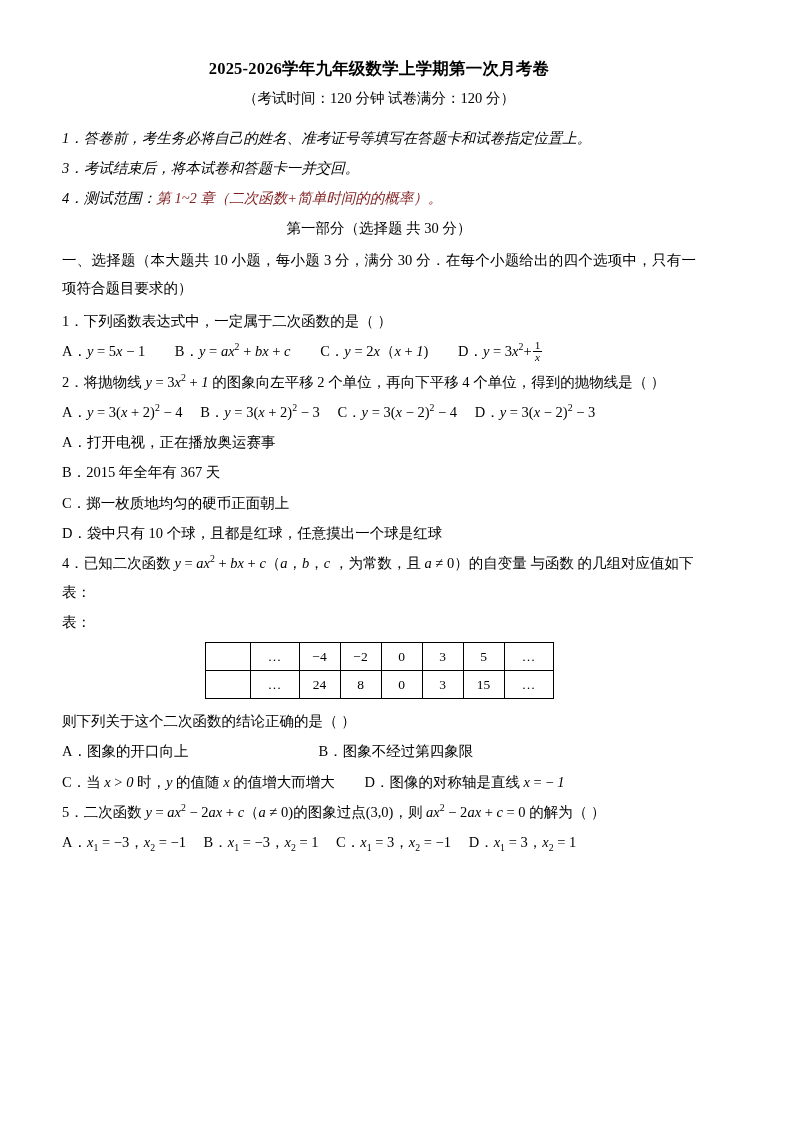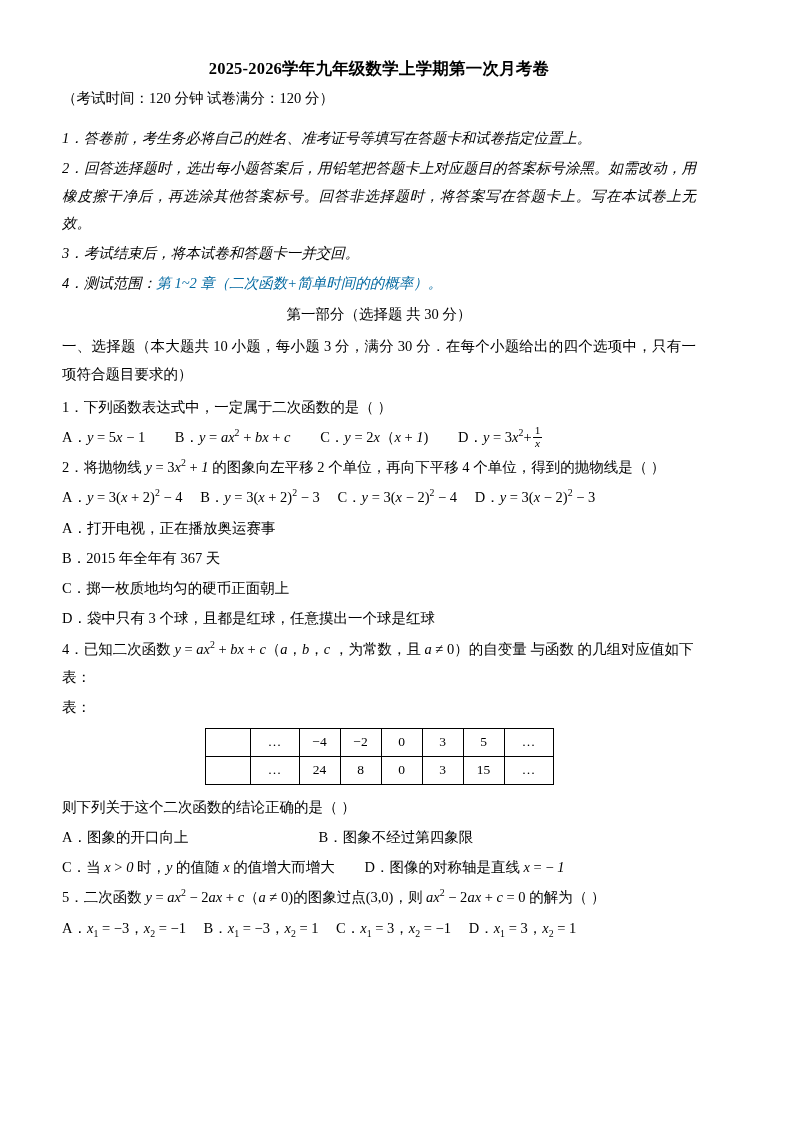--- a/index.html
+++ b/index.html
@@ -21,38 +21,38 @@
     overflow: hidden;
   }
   .title {
     text-align: center;
     font-size: 16.5px;
     font-weight: bold;
     letter-spacing: 0.2px;
     margin: 6px 0 9px 0;
   }
   .subtitle {
-    text-align: left;
+    text-align: center;
     font-size: 14.5px;
     margin: 0 0 17px 0;
   }
   .section-label {
     font-size: 14.5px;
     font-weight: bold;
     margin: 0 0 11px 0;
   }
   .note {
     font-size: 14.5px;
     line-height: 1.92;
     margin: 0 0 2px 0;
     text-align: justify;
     font-style: italic;
   }
   .red {
-    color: #0369a1;
+    color: #7f1d1d;
   }
   .part-heading {
     text-align: center;
     font-size: 14.5px;
     margin: 7px 0 9px 0;
   }
   .q-intro {
     font-size: 14.5px;
     line-height: 1.92;
     margin: 8px 0 4px 0;
@@ -143,21 +143,20 @@
 </head>
 <body>
 
 <div class="page">
 
   <div class="title">2025-2026学年九年级数学上学期第一次月考卷</div>
   <div class="subtitle">（考试时间：120 分钟    试卷满分：120 分）</div>
 
 
   <div class="note">1．答卷前，考生务必将自己的姓名、准考证号等填写在答题卡和试卷指定位置上。</div>
-  <div class="note">2．回答选择题时，选出每小题答案后，用铅笔把答题卡上对应题目的答案标号涂黑。如需改动，用橡皮擦干净后，再选涂其他答案标号。回答非选择题时，将答案写在答题卡上。写在本试卷上无效。</div>
   <div class="note">3．考试结束后，将本试卷和答题卡一并交回。</div>
   <div class="note"><span>4．测试范围：</span><span class="red">第 1~2 章（二次函数+简单时间的的概率）。</span></div>
 
   <div class="part-heading">第一部分（选择题  共 30 分）</div>
 
   <div class="q-intro">一、选择题（本大题共 10 小题，每小题 3 分，满分 30 分．在每个小题给出的四个选项中，只有一项符合题目要求的）</div>
 
   <div class="q"><span>1</span>．<span>下列函数表达式中，一定属于二次函数的是（    ）</span></div>
   <div class="opts">
     <span>A．</span><i class="m">y</i> = 5<i class="m">x</i> − 1<span class="opt-sp"></span>
@@ -170,21 +169,21 @@
   <div class="opts">
     A．<i class="m">y</i> = 3(<i class="m">x</i> + 2)<sup>2</sup> − 4<span class="opt-sp-sm"></span>
     B．<i class="m">y</i> = 3(<i class="m">x</i> + 2)<sup>2</sup> − 3<span class="opt-sp-sm"></span>
     C．<i class="m">y</i> = 3(<i class="m">x</i> − 2)<sup>2</sup> − 4<span class="opt-sp-sm"></span>
     D．<i class="m">y</i> = 3(<i class="m">x</i> − 2)<sup>2</sup> − 3
   </div>
 
   <div class="choice-line">A．打开电视，正在播放奥运赛事</div>
   <div class="choice-line">B．2015 年全年有 367 天</div>
   <div class="choice-line">C．掷一枚质地均匀的硬币正面朝上</div>
-  <div class="choice-line">D．袋中只有 3 个球，且都是红球，任意摸出一个球是红球</div>
+  <div class="choice-line">D．袋中只有 10 个球，且都是红球，任意摸出一个球是红球</div>
 
   <div class="q"><span>4</span>．<span>已知二次函数</span> <i class="m">y</i> = <i class="m">ax</i><sup>2</sup> + <i class="m">bx</i> + <i class="m">c</i>（<i class="m">a</i>，<i class="m">b</i>，<i class="m">c</i> <span>，为常数，且</span> <i class="m">a</i> ≠ <span>0）的自变量 与函数 的几组对应值如下表：</span></div>
   <div class="q">表：</div>
 
   <table class="datatable">
     <tbody>
         <tr>
       <td class="varcell"></td>
       <td class="dots">…</td>
       <td>−4</td>

